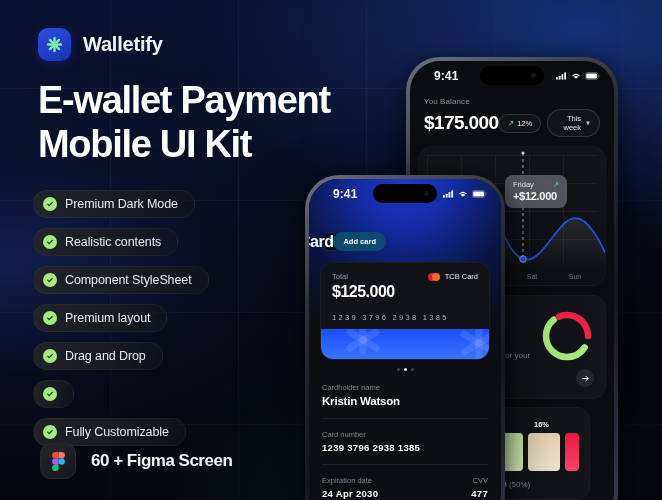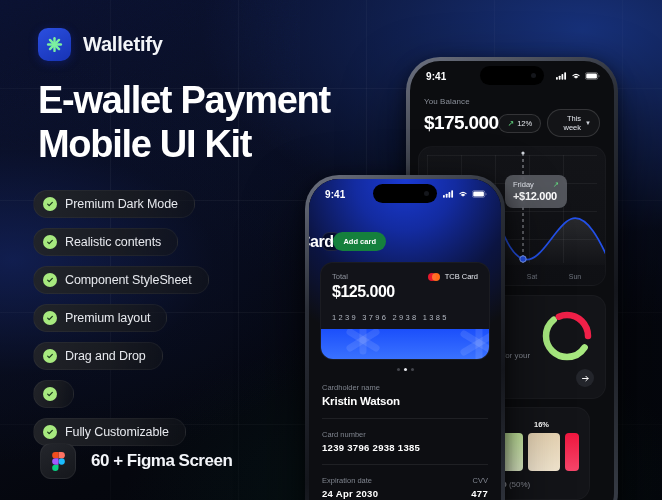--- a/index.html
+++ b/index.html
@@ -95,21 +95,21 @@
   #phone-back .screen{ background:#0c0d10; }
 
   
   #phone-front{ left:305px; top:175px; width:200px; height:400px; z-index:5; }
   #phone-front .screen{ background:#0d0e12; }
 
   .statusbar{
     height:26px; display:flex; align-items:center; justify-content:space-between;
     padding:4px 14px 0 16px; position:relative;
   }
-  .sb-time{ color:#fff; font-size:10px; font-weight:700; letter-spacing:.1px; }
+  .sb-time{ color:#fff; font-size:12px; font-weight:700; letter-spacing:.1px;margin-left:8px; }
   .notch{
     position:absolute; left:50%; transform:translateX(-50%); top:5px;
     width:64px; height:19px; border-radius:11px; background:#000;
     display:flex; align-items:center; justify-content:flex-end; padding-right:8px;
   }
   .notch .lens{ width:5px; height:5px; border-radius:50%; background:#14161b; }
   .sb-icons{ display:flex; align-items:center; gap:4px; }
 
   
   .bp-pad{ padding:10px 14px 0 14px; }
@@ -185,21 +185,21 @@
       #0d0e12;
   }
   .fp-head{ display:flex; align-items:center; justify-content:flex-start; padding:6px 13px 0 13px; position:relative; z-index:2;margin-top:21px; }
   .back-btn{
     width:19px; height:19px; border-radius:7px; background:rgba(0,0,0,.5);
     border:1px solid rgba(255,255,255,.1);
     display:flex; align-items:center; justify-content:center; color:#fff; font-size:9px;
   }
   .fp-title{ color:#fff; font-size:16px; font-weight:700; letter-spacing:-.5px; margin-left:-42px; }
   .addcard{
-    background:#15803d; color:#fff; font-size:7.5px; font-weight:700;
+    background:#0c4a6e; color:#fff; font-size:7.5px; font-weight:700;
     padding:5px 10px; border-radius:999px;
   }
   .creditcard{
     margin:11px 11px 0 11px; border-radius:13px; overflow:hidden;
     background:#121319; position:relative; z-index:2; height:98px;
     border:1px solid rgba(255,255,255,.04);
   }
   .cc-top{ padding:9px 11px 0 11px; display:flex; justify-content:space-between; align-items:flex-start; }
   .cc-lab{ color:#8f949e; font-size:7.5px; }
   .cc-val{ color:#fff; font-size:16px; font-weight:700; letter-spacing:-.5px; margin-top:2px; }

